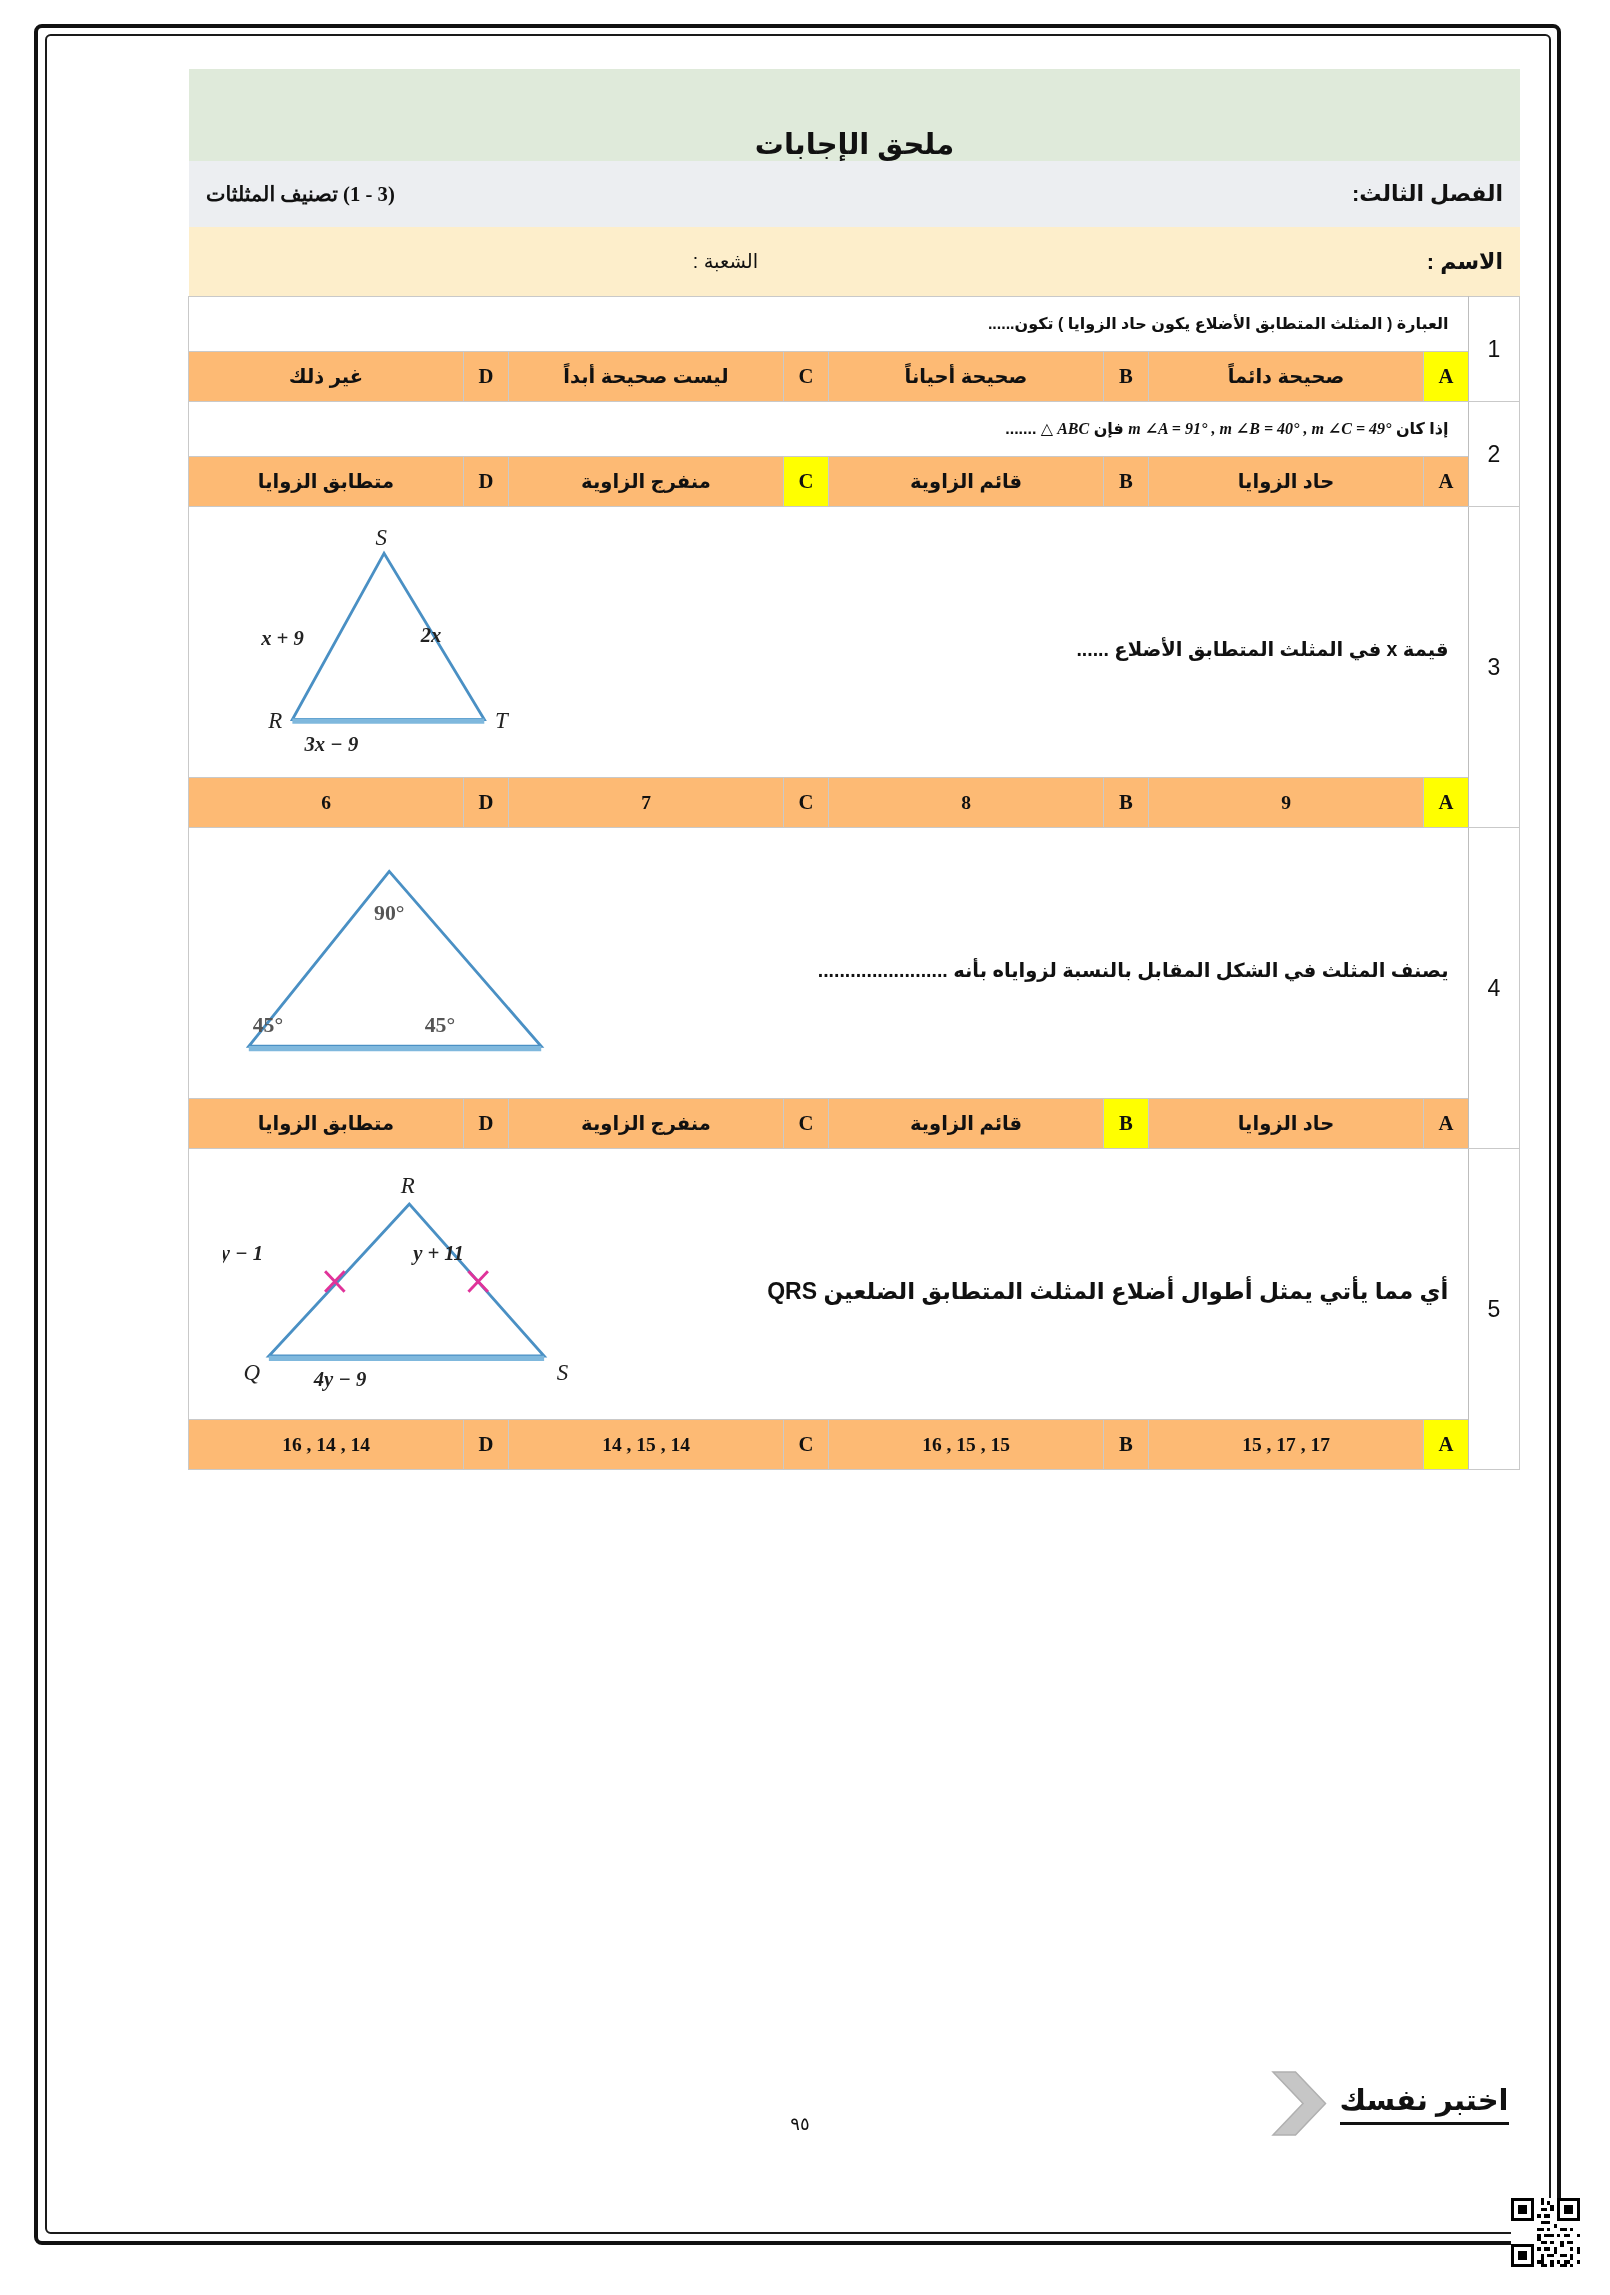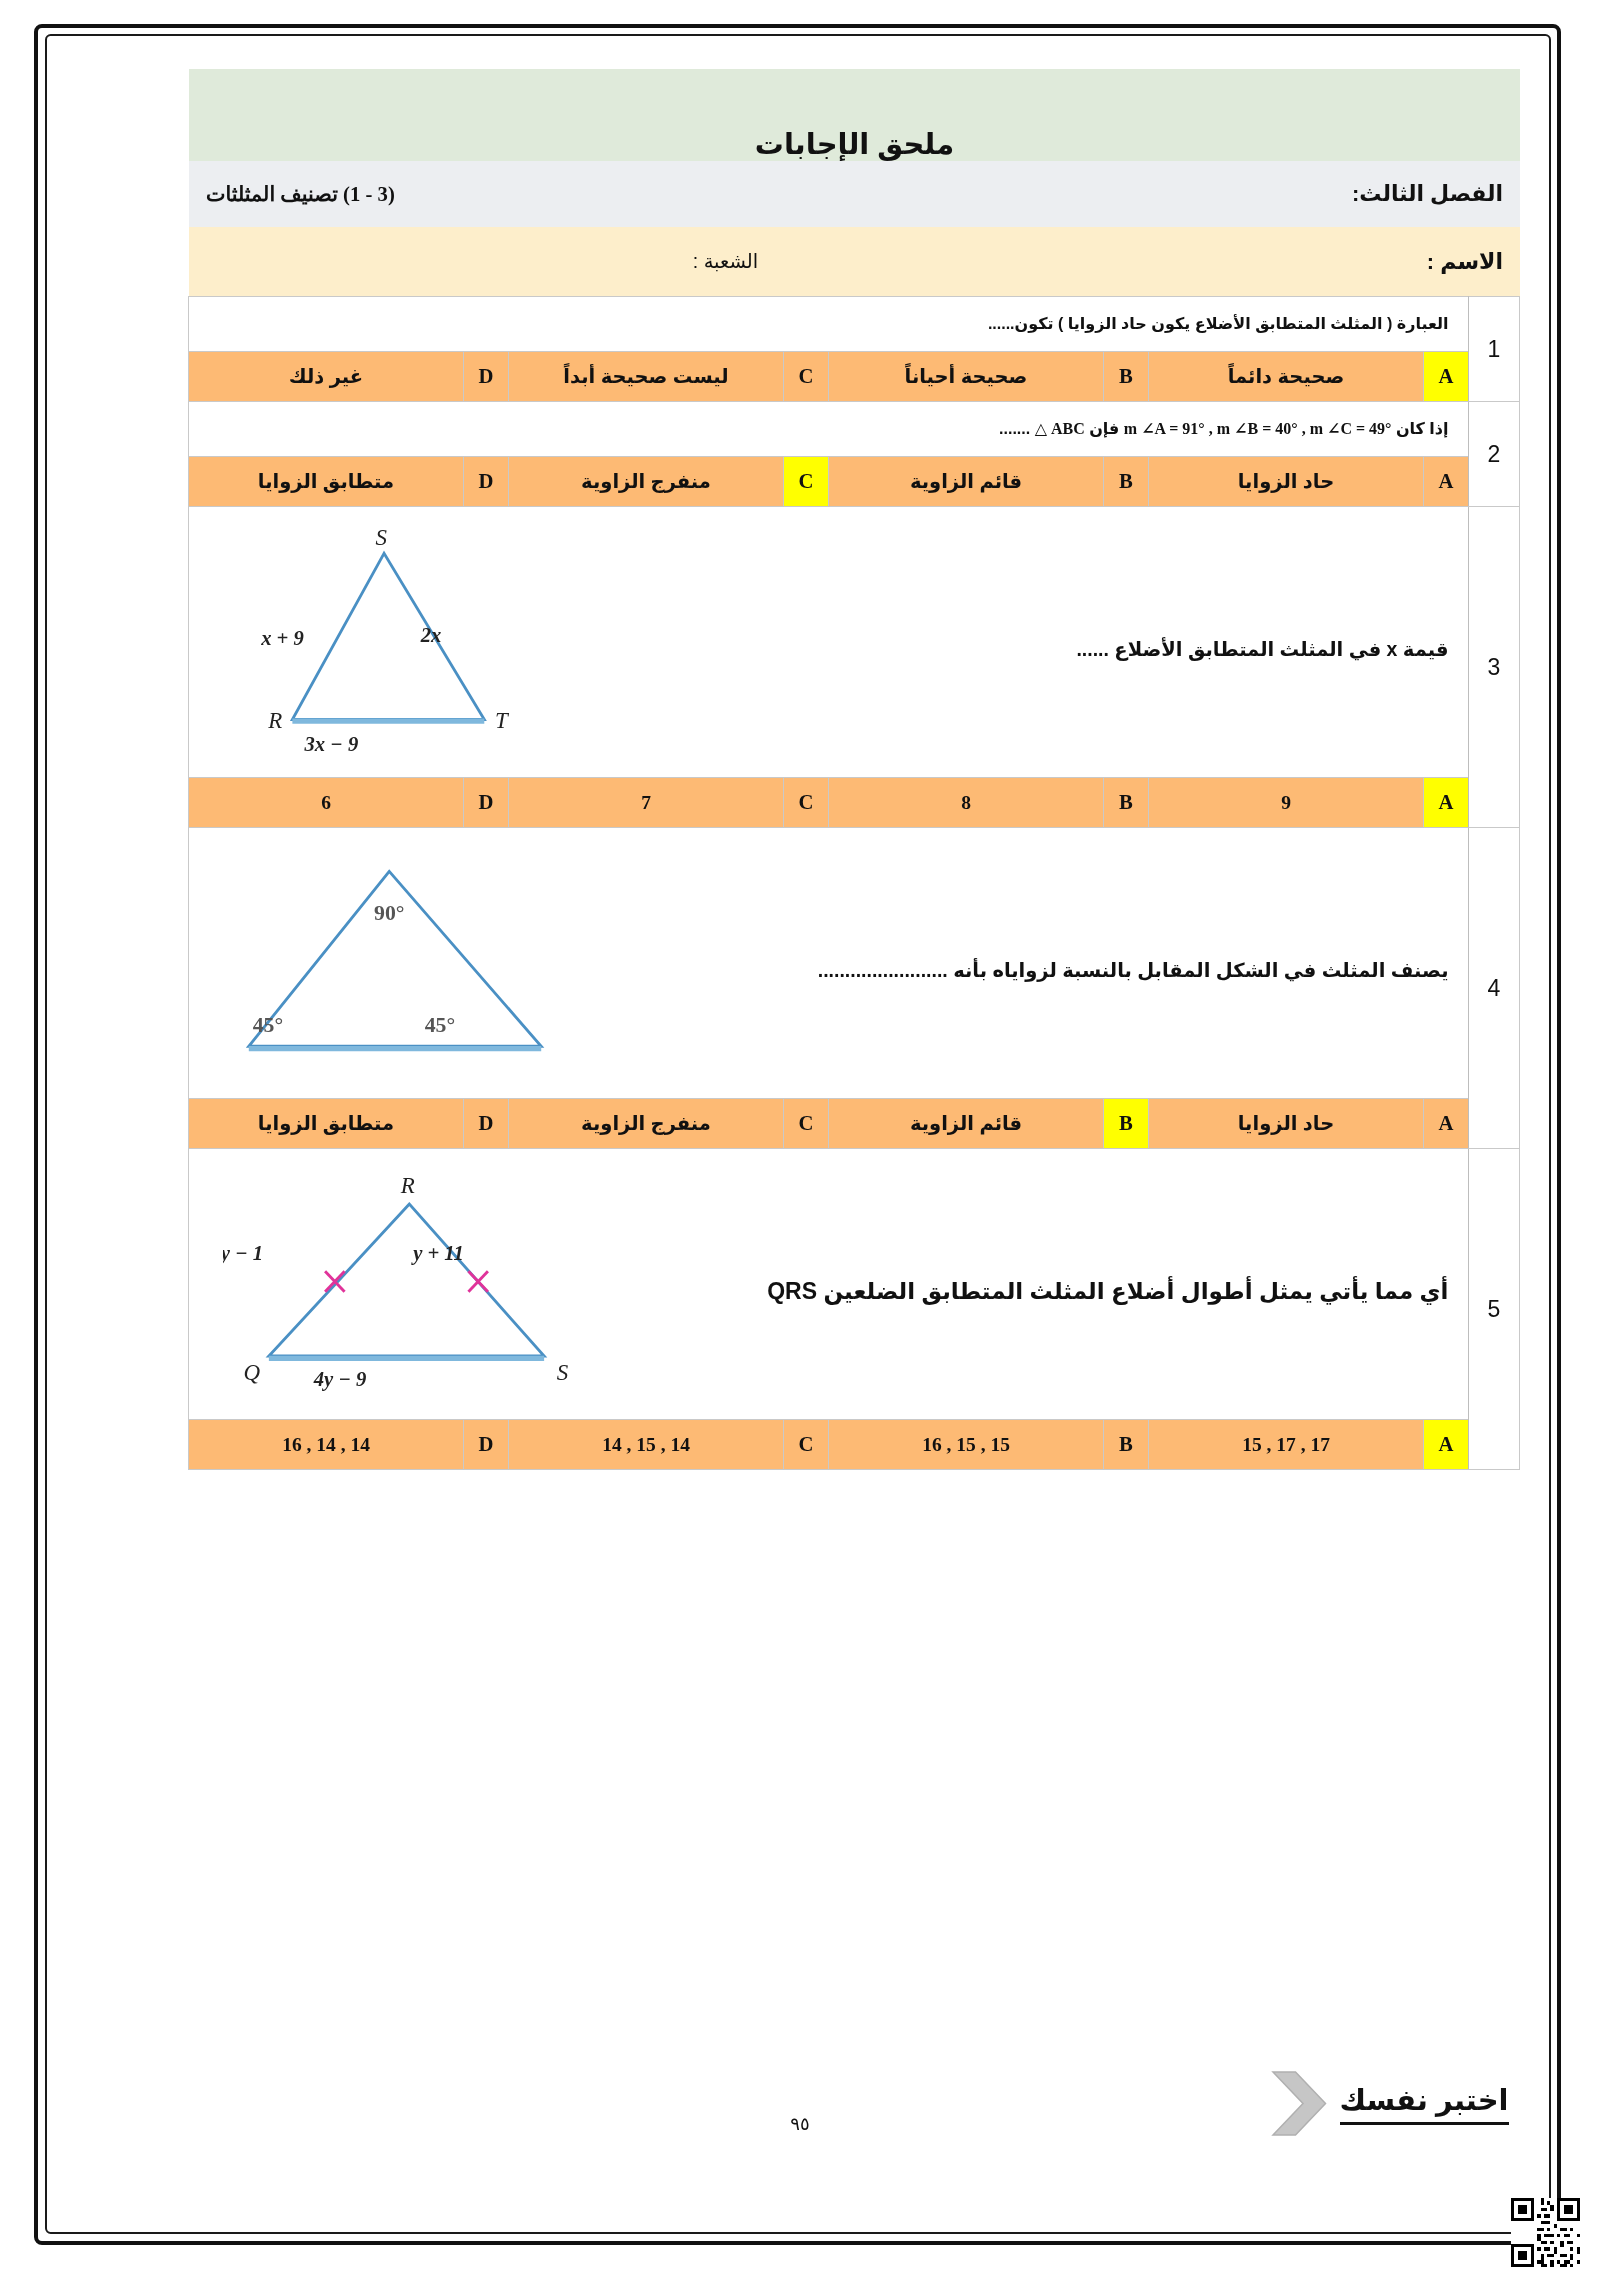--- a/index.html
+++ b/index.html
@@ -122,20 +122,21 @@
   .stem-cell {
     background: #ffffff;
     padding: 15px 19.5px 15px 11.5px !important;
     text-align: right;
     font-size: 16px;
     font-weight: bold;
     line-height: 1.5;
   }
   .stem-cell .mathish {
     font-family: "Liberation Serif", "DejaVu Serif", serif;
+    font-style: italic;
     font-weight: bold;
     direction: ltr;
     unicode-bidi: embed;
   }
   .fig-cell {
     background: #ffffff;
     height: 270px;
     position: relative;
   }
 

